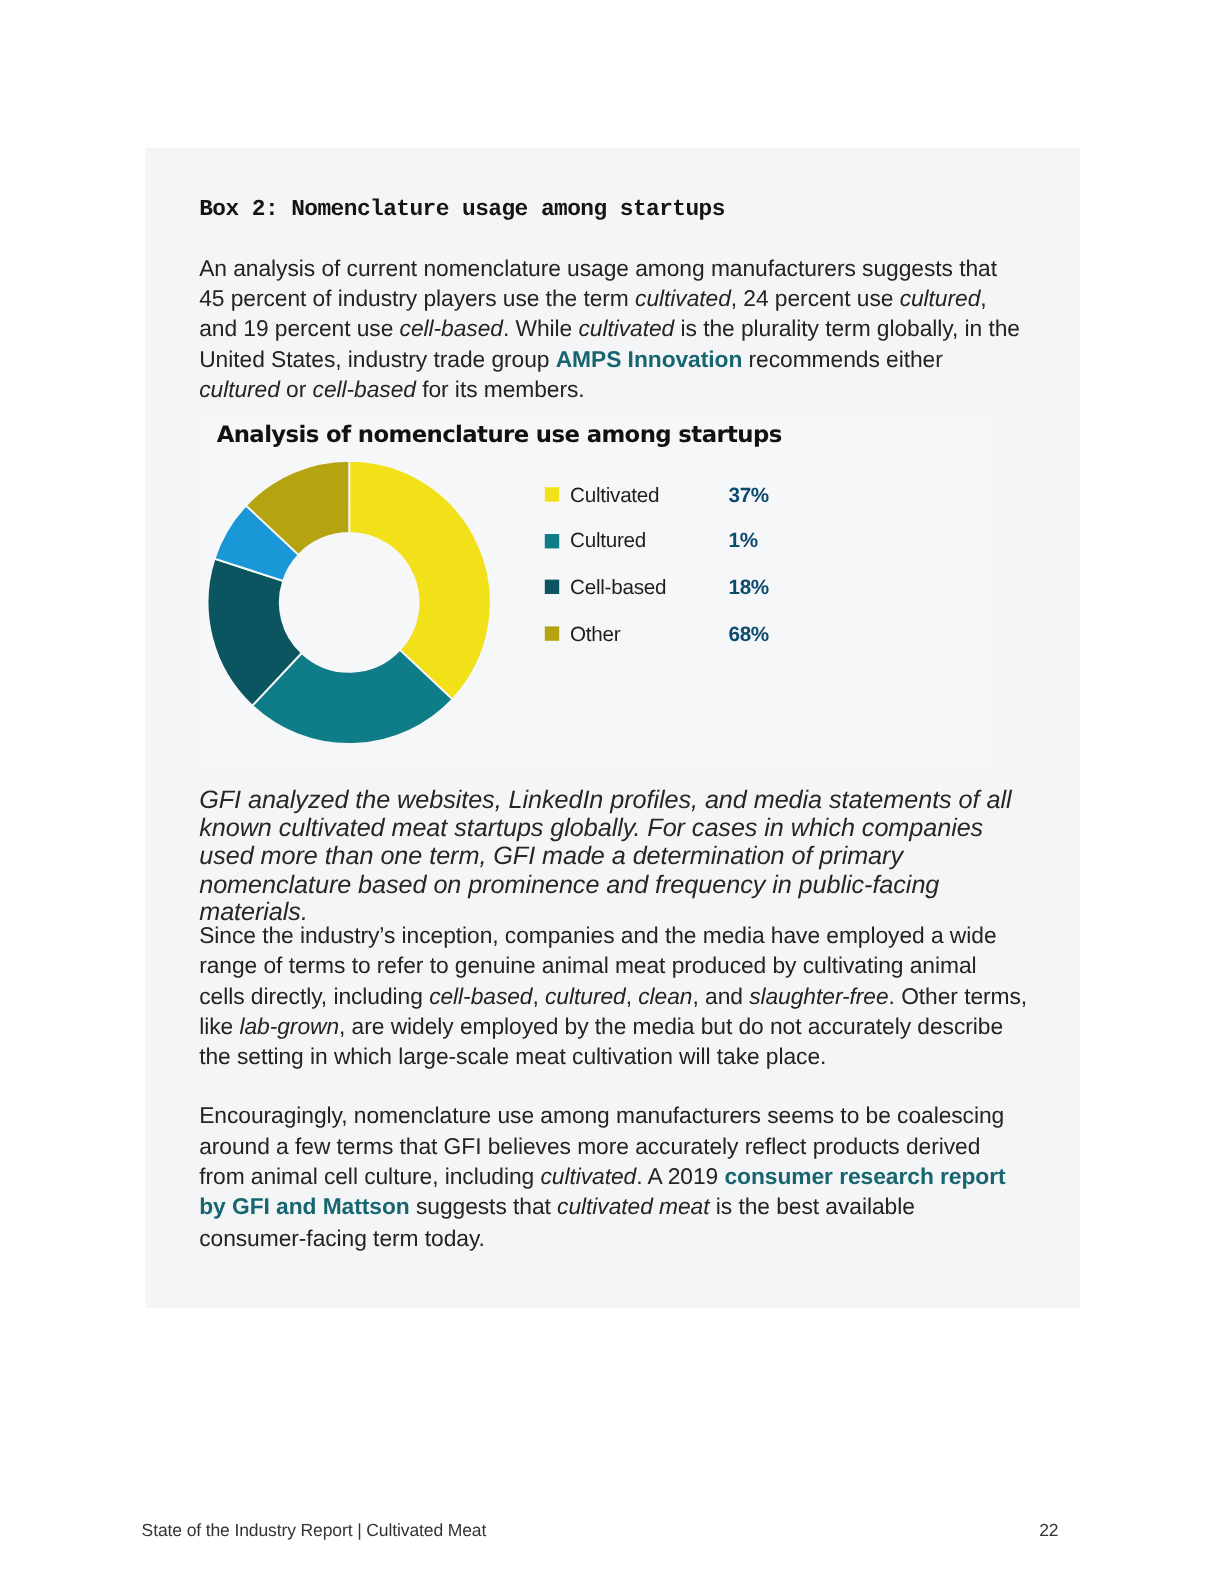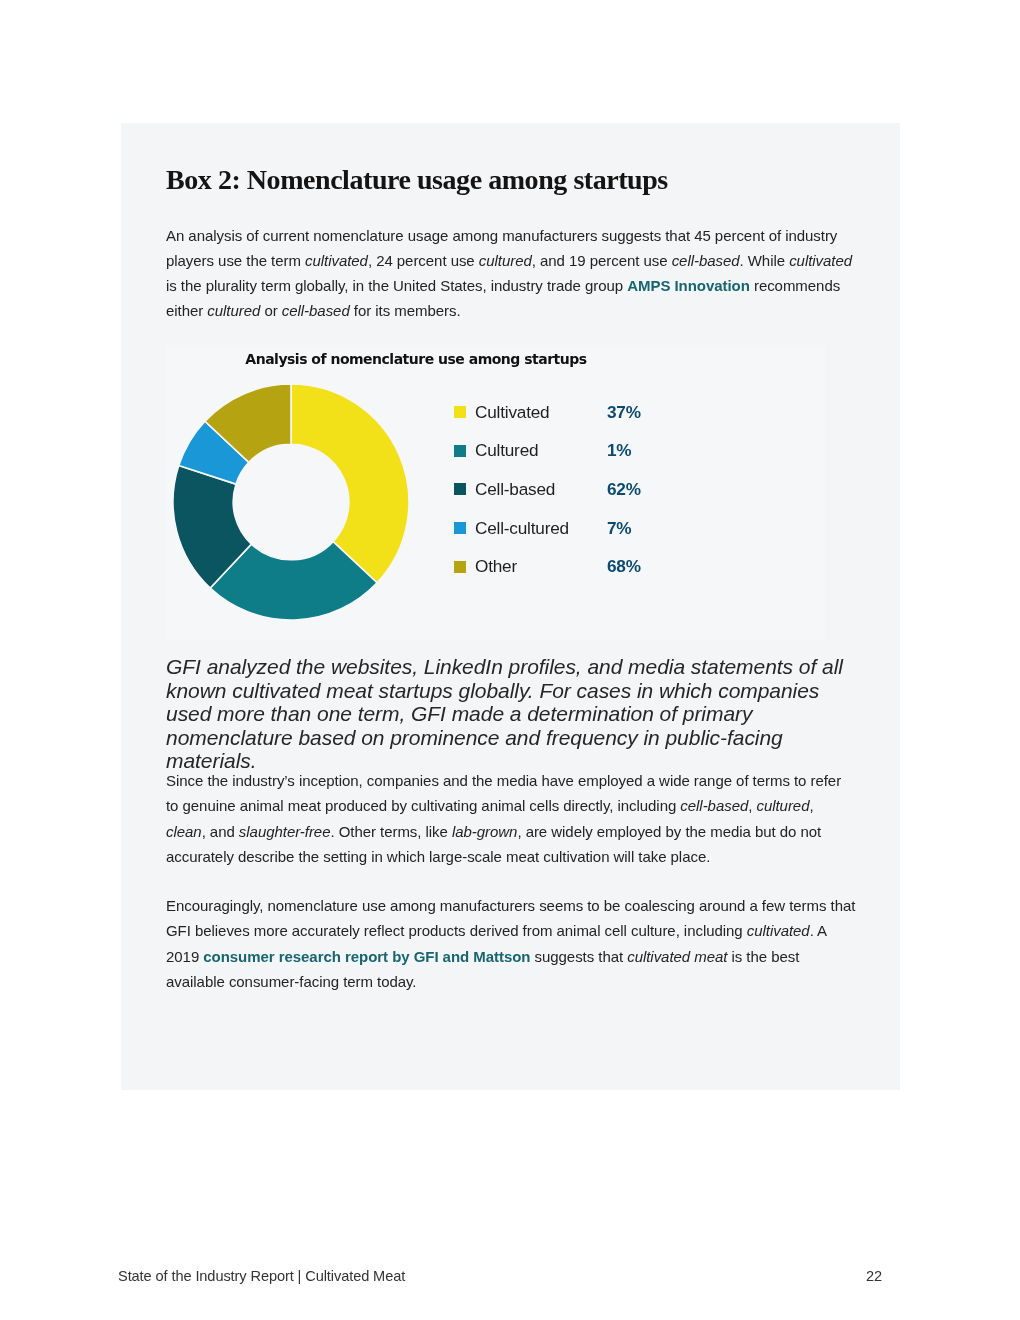--- a/index.html
+++ b/index.html
@@ -28,31 +28,31 @@
   }
 
   .box-inner {
     position: absolute;
     left: 45px;
     top: 40px;
     width: 690px;
   }
 
   .box-title {
-    font-family: Liberation Serif, serif;
-    font-size: 28px;
+    font-family: Liberation Mono, monospace;
+    font-size: 19px;
     font-weight: 700;
     letter-spacing: -0.45px;
     color: #141414;
     margin: 0 0 26px 0;
     line-height: 1.2;
   }
 
   .para {
-    font-size: 15px;
+    font-size: 19px;
     line-height: 25.3px;
     color: #232323;
     margin: 0 0 0 0;
     letter-spacing: -0.05px;
   }
   .para + .para { margin-top: 24px; }
 
   .para i, .ital { font-style: italic; }
   .lnk {
     color: #16656f;
@@ -65,21 +65,21 @@
     position: absolute;
     left: 45px;
     top: 222px;
     width: 659px;
     height: 295px;
     background: #f6f7f8;
   }
 
   .chart-title {
     font-family: "DejaVu Sans", sans-serif;
-    font-size: 14px;
+    font-size: 19px;
     font-weight: 700;
     letter-spacing: -0.5px;
     color: #111111;
     text-align: center;
     margin: 0;
     padding-top: 6px;
     width: 500px;
   }
 
   .donut-area {
@@ -191,26 +191,21 @@
           <span class="legend-value">37%</span>
         </div>
         <div class="legend-row">
           <span class="legend-swatch" style="background: rgb(14, 125, 135);"></span>
           <span class="legend-label">Cultured</span>
           <span class="legend-value">1%</span>
         </div>
         <div class="legend-row">
           <span class="legend-swatch" style="background: rgb(11, 85, 96);"></span>
           <span class="legend-label">Cell-based</span>
-          <span class="legend-value">62%</span>
-        </div>
-        <div class="legend-row">
-          <span class="legend-swatch" style="background: rgb(26, 151, 214);"></span>
-          <span class="legend-label">Cell-cultured</span>
-          <span class="legend-value">7%</span>
+          <span class="legend-value">18%</span>
         </div>
         <div class="legend-row">
           <span class="legend-swatch" style="background: rgb(181, 163, 17);"></span>
           <span class="legend-label">Other</span>
           <span class="legend-value">68%</span>
         </div>
       </div>
   </div>
 
   <div class="caption">GFI analyzed the websites, LinkedIn profiles, and media statements of all known cultivated meat startups globally. For cases in which companies used more than one term, GFI made a determination of primary nomenclature based on prominence and frequency in public-facing materials.</div>

